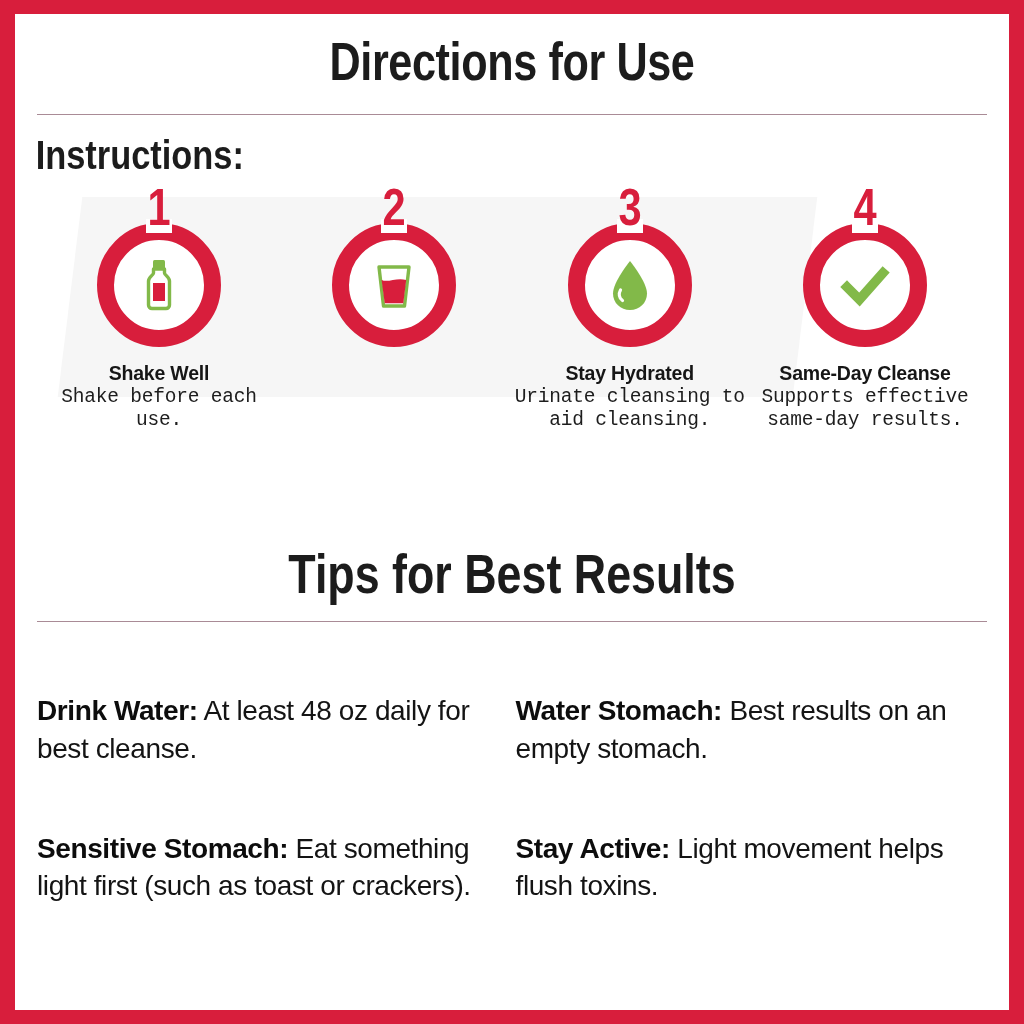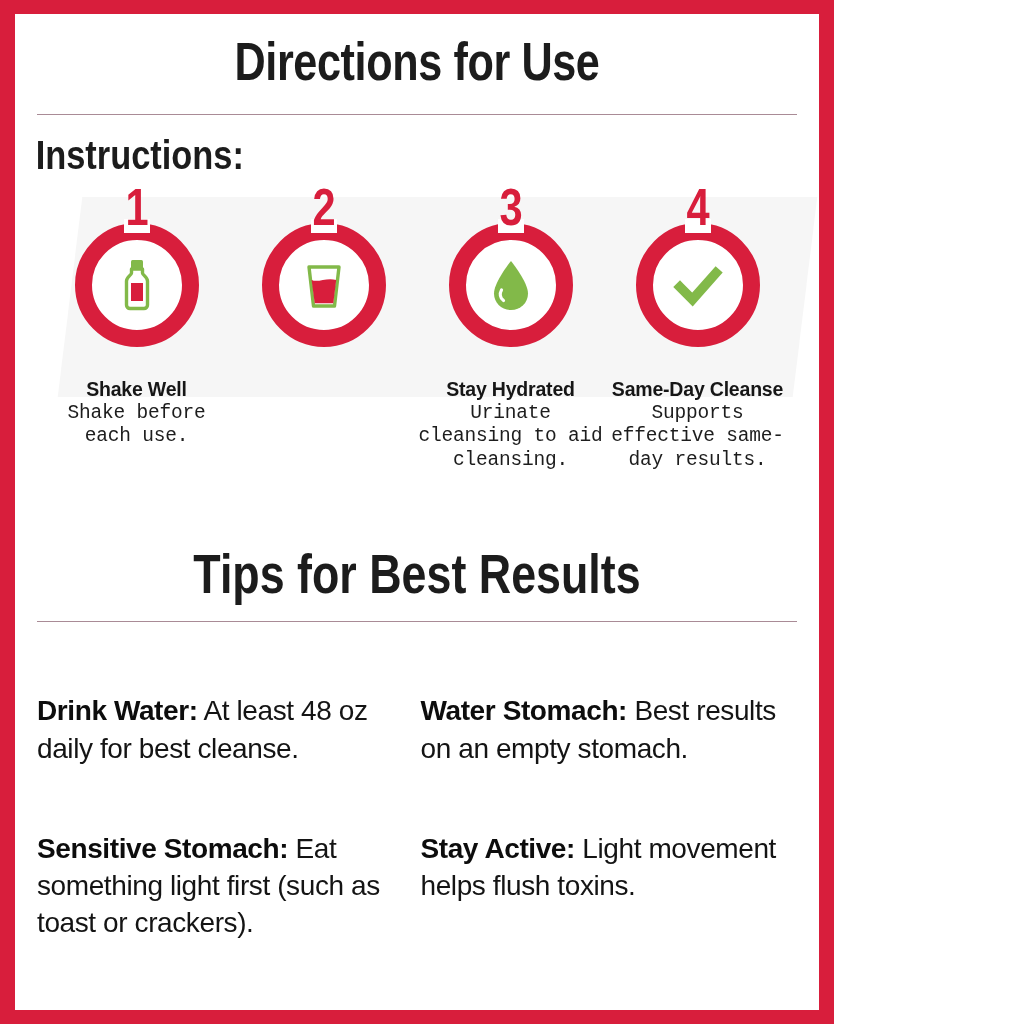--- a/index.html
+++ b/index.html
@@ -5,21 +5,21 @@
   html, body {
     margin: 0;
     padding: 0;
     background: #ffffff;
   }
   body {
     font-family: "Liberation Sans", sans-serif;
   }
   .page {
     position: relative;
-    width: 834px;
+    width: 1024px;
     height: 1024px;
     box-sizing: border-box;
     background: #d81e3c;
     overflow: hidden;
   }
   .inner {
     position: absolute;
     left: 15px;
     top: 14px;
     right: 15px;
@@ -143,21 +143,21 @@
     align-items: center;
     justify-content: center;
     z-index: 2;
   }
 
   .step-title {
     font-family: "Liberation Sans", sans-serif;
     font-weight: bold;
     font-size: 19.5px;
     color: #161616;
-    margin-top: 20px;
+    margin-top: 4px;
     letter-spacing: -0.2px;
     white-space: nowrap;
   }
   .step-desc {
     font-family: Liberation Mono, monospace;
     font-size: 19.5px;
     color: #1d1d1d;
     line-height: 1.22;
     margin-top: 1px;
     letter-spacing: -0.2px;

